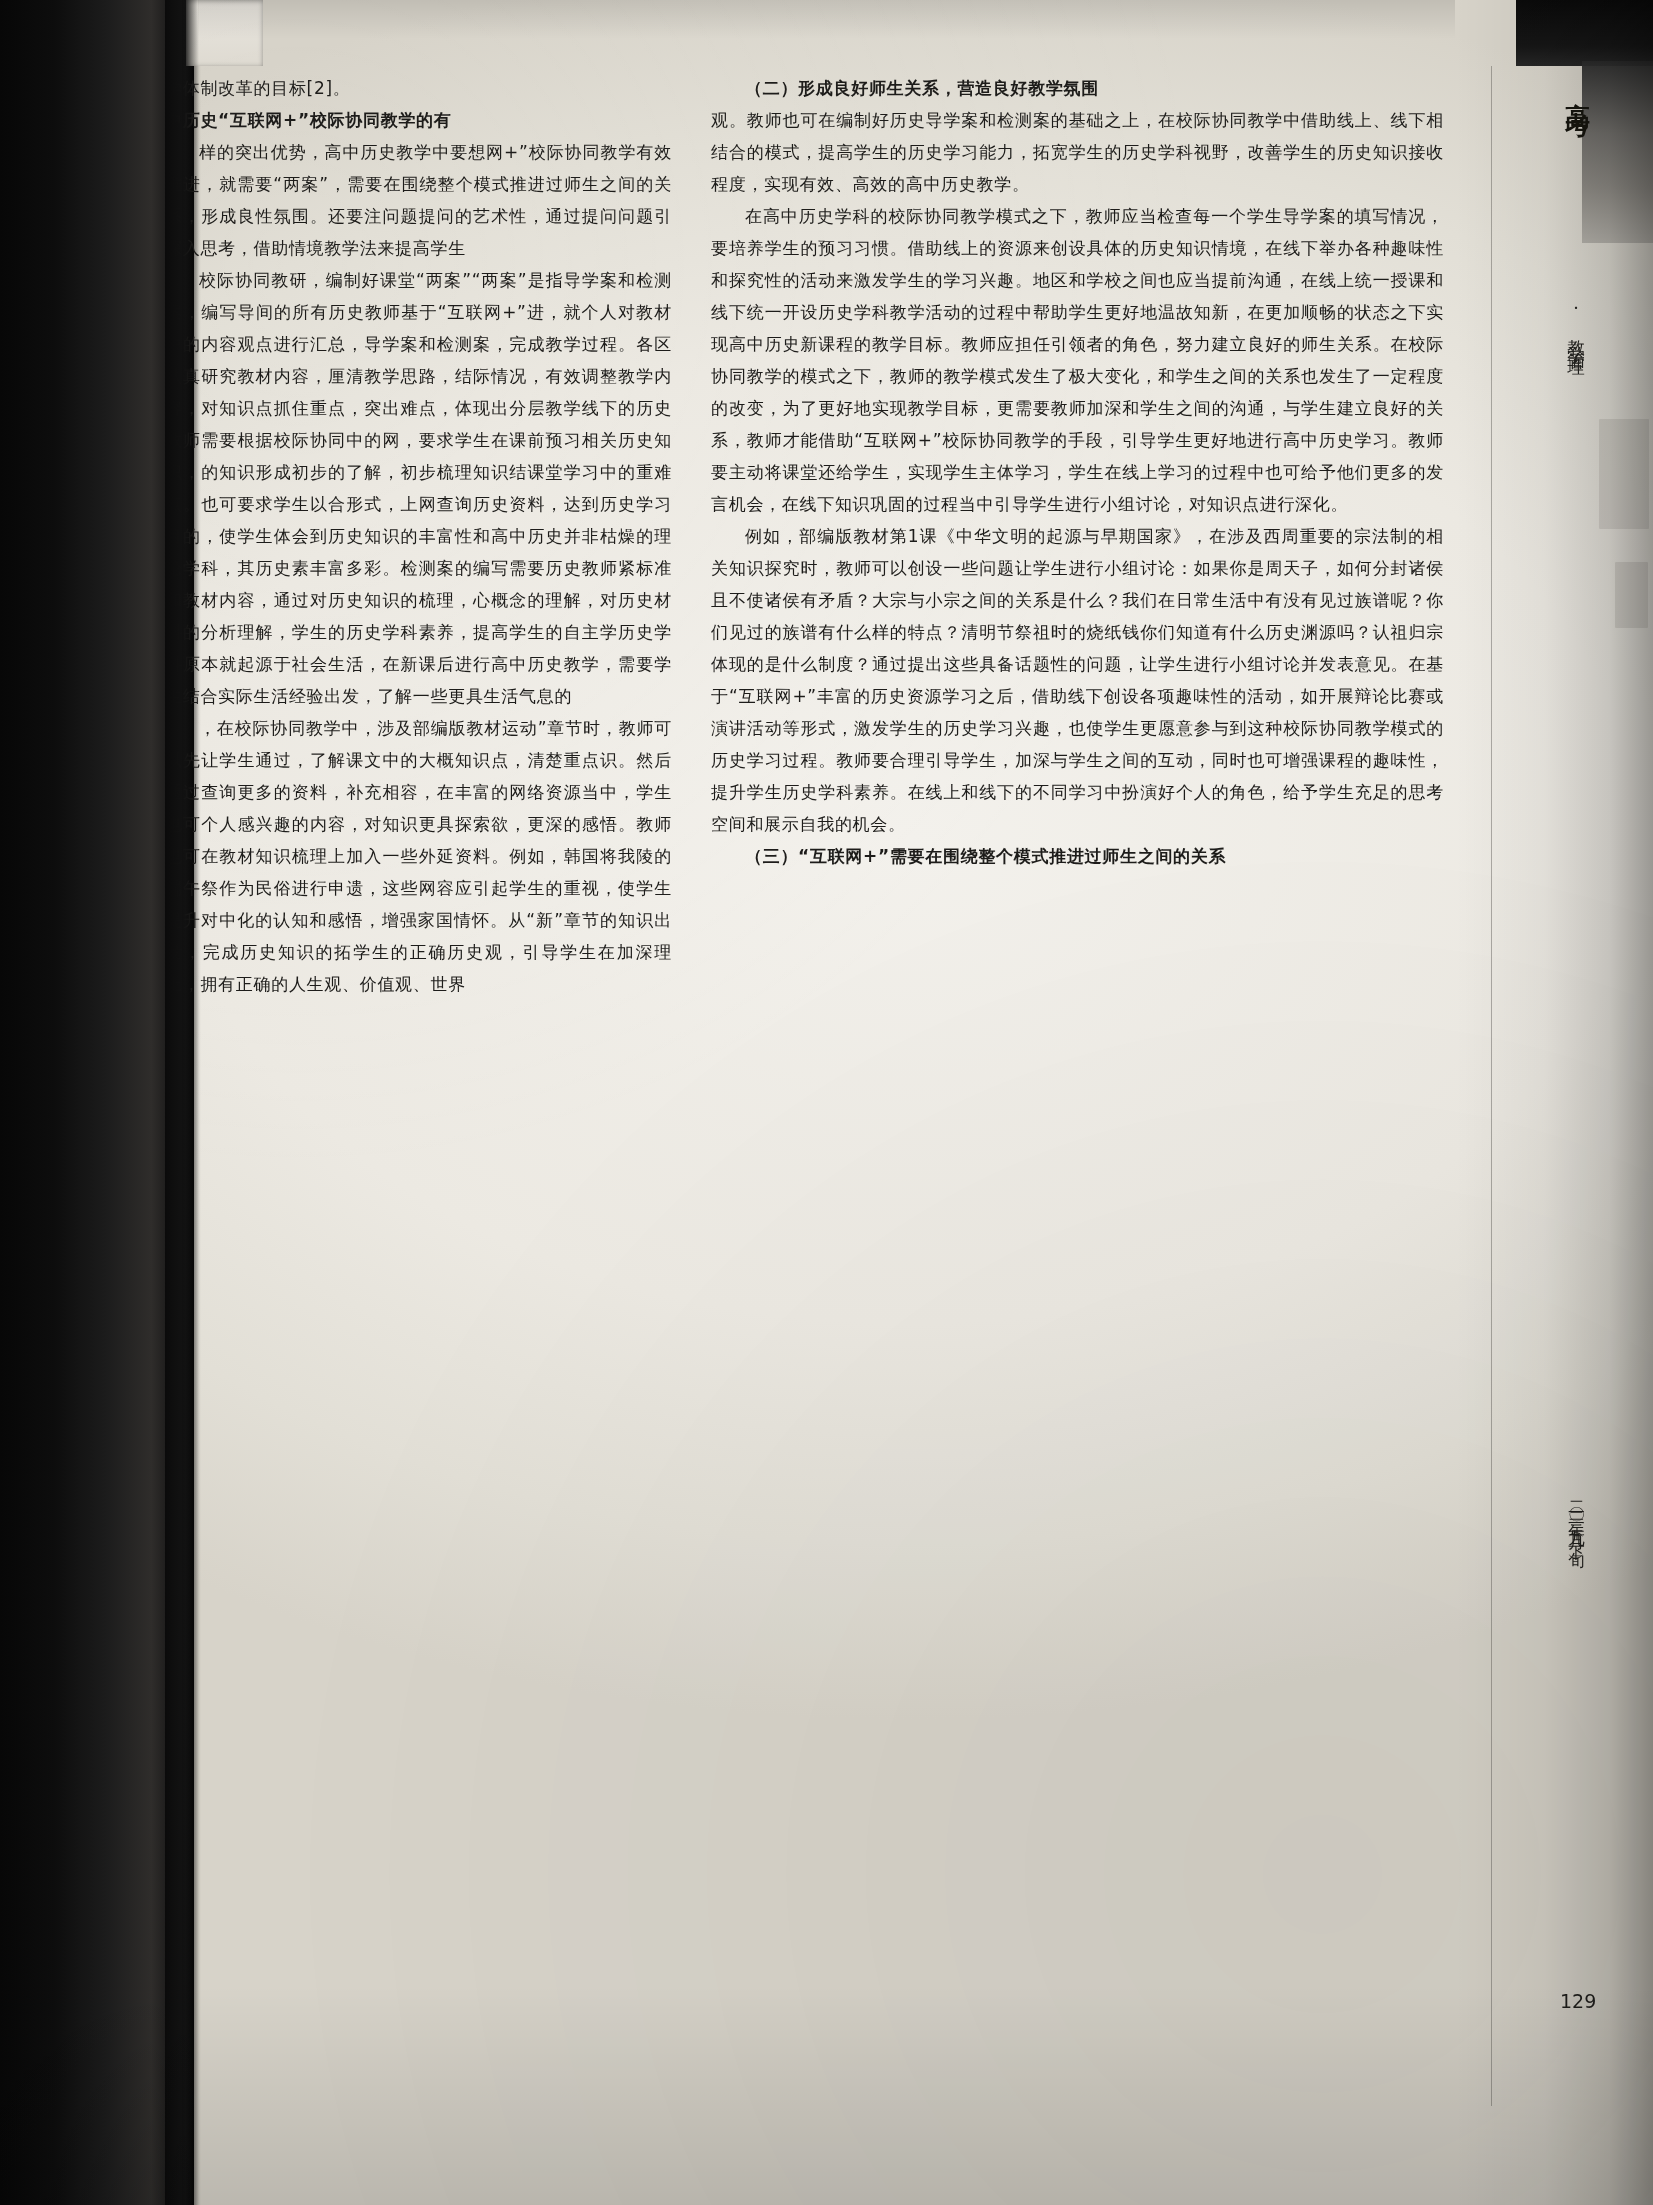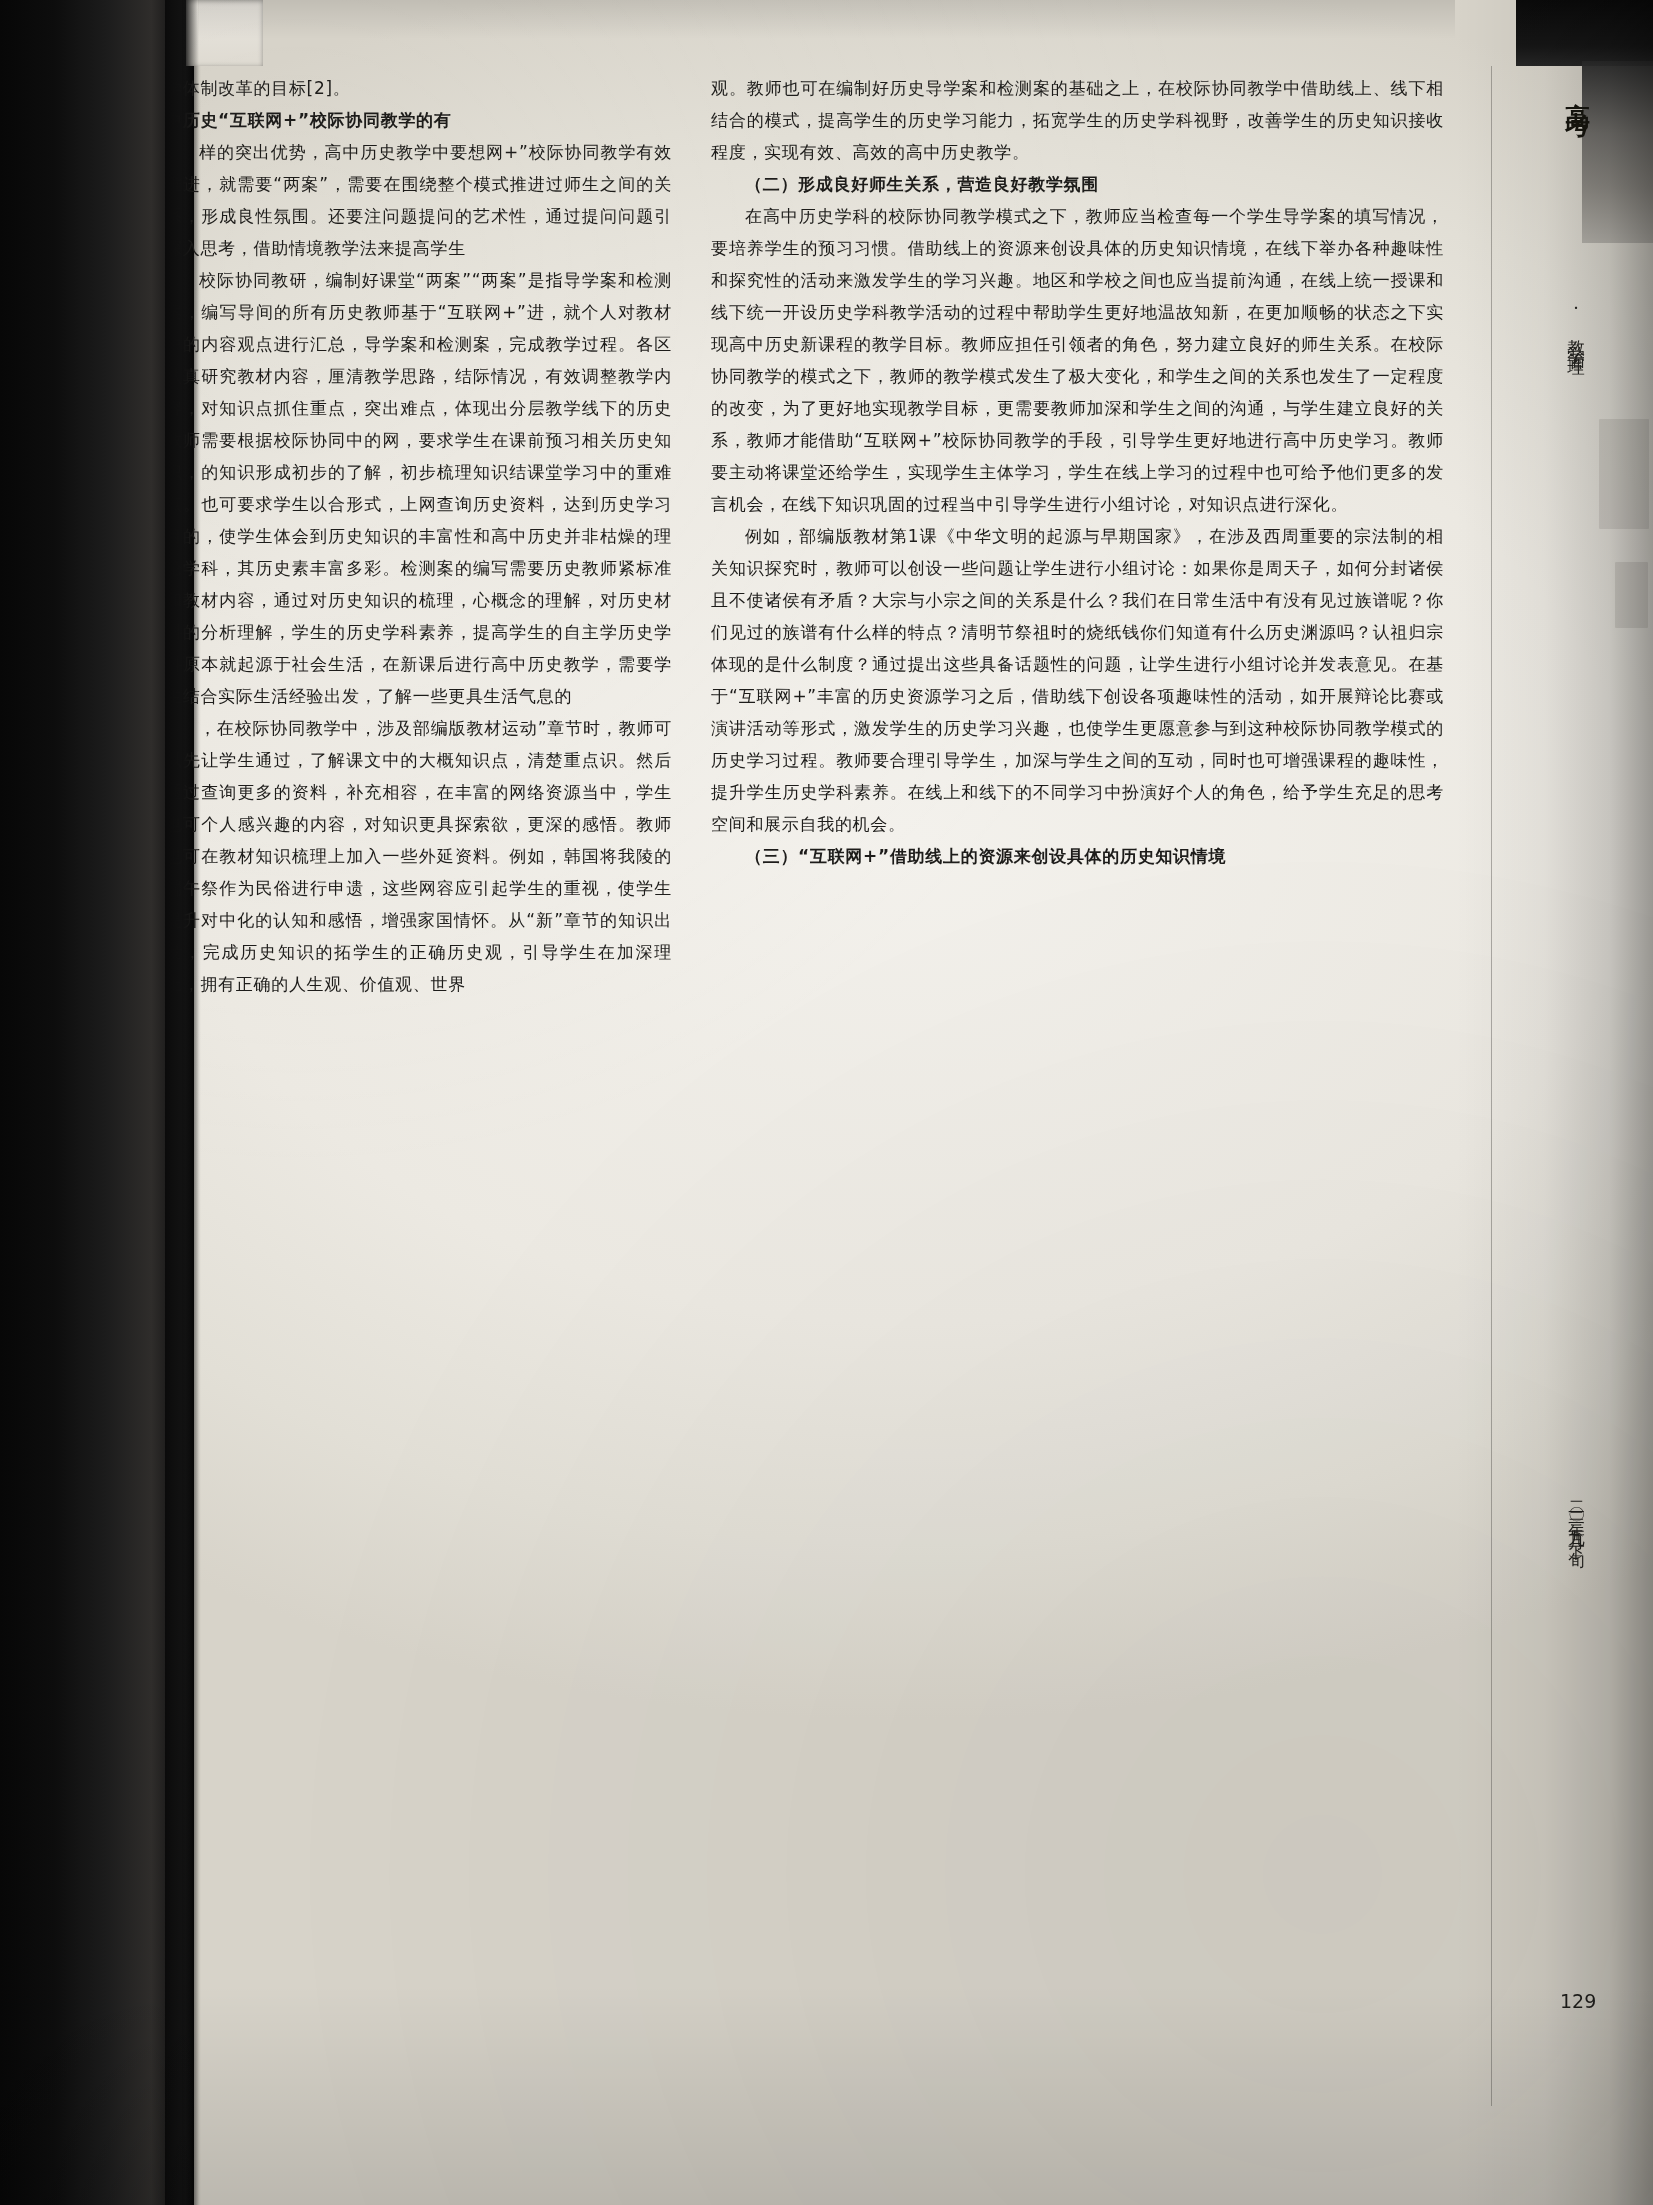--- a/index.html
+++ b/index.html
@@ -149,25 +149,25 @@
 
   <div class="col" id="col-left">
     <div class="para">学体制改革的目标[2]。</div>
     <div class="para heading">中历史“互联网+”校际协同教学的有</div>
     <div class="para indent">样的突出优势，高中历史教学中要想网+”校际协同教学有效推进，就需要“两案”，需要在围绕整个模式推进过师生之间的关系，形成良性氛围。还要注问题提问的艺术性，通过提问问题引深入思考，借助情境教学法来提高学生</div>
     <div class="para indent">校际协同教研，编制好课堂“两案”“两案”是指导学案和检测案，编写导间的所有历史教师基于“互联网+”进，就个人对教材中的内容观点进行汇总，导学案和检测案，完成教学过程。各区认真研究教材内容，厘清教学思路，结际情况，有效调整教学内容，对知识点抓住重点，突出难点，体现出分层教学线下的历史教师需要根据校际协同中的网，要求学生在课前预习相关历史知识，的知识形成初步的了解，初步梳理知识结课堂学习中的重难点。也可要求学生以合形式，上网查询历史资料，达到历史学习目的，使学生体会到历史知识的丰富性和高中历史并非枯燥的理论学科，其历史素丰富多彩。检测案的编写需要历史教师紧标准和教材内容，通过对历史知识的梳理，心概念的理解，对历史材料的分析理解，学生的历史学科素养，提高学生的自主学历史学科原本就起源于社会生活，在新课后进行高中历史教学，需要学生结合实际生活经验出发，了解一些更具生活气息的</div>
     <div class="para indent">，在校际协同教学中，涉及部编版教材运动”章节时，教师可以先让学生通过，了解课文中的大概知识点，清楚重点识。然后通过查询更多的资料，补充相容，在丰富的网络资源当中，学生也可个人感兴趣的内容，对知识更具探索欲，更深的感悟。教师也可在教材知识梳理上加入一些外延资料。例如，韩国将我陵的端午祭作为民俗进行申遗，这些网容应引起学生的重视，使学生提升对中化的认知和感悟，增强家国情怀。从“新”章节的知识出发，完成历史知识的拓学生的正确历史观，引导学生在加深理上，拥有正确的人生观、价值观、世界</div>
   </div>
 
   <div class="col" id="col-right">
+    <div class="para indent heading">（二）形成良好师生关系，营造良好教学氛围</div>
     <div class="para">观。教师也可在编制好历史导学案和检测案的基础之上，在校际协同教学中借助线上、线下相结合的模式，提高学生的历史学习能力，拓宽学生的历史学科视野，改善学生的历史知识接收程度，实现有效、高效的高中历史教学。</div>
-    <div class="para indent heading">（二）形成良好师生关系，营造良好教学氛围</div>
     <div class="para indent">在高中历史学科的校际协同教学模式之下，教师应当检查每一个学生导学案的填写情况，要培养学生的预习习惯。借助线上的资源来创设具体的历史知识情境，在线下举办各种趣味性和探究性的活动来激发学生的学习兴趣。地区和学校之间也应当提前沟通，在线上统一授课和线下统一开设历史学科教学活动的过程中帮助学生更好地温故知新，在更加顺畅的状态之下实现高中历史新课程的教学目标。教师应担任引领者的角色，努力建立良好的师生关系。在校际协同教学的模式之下，教师的教学模式发生了极大变化，和学生之间的关系也发生了一定程度的改变，为了更好地实现教学目标，更需要教师加深和学生之间的沟通，与学生建立良好的关系，教师才能借助“互联网+”校际协同教学的手段，引导学生更好地进行高中历史学习。教师要主动将课堂还给学生，实现学生主体学习，学生在线上学习的过程中也可给予他们更多的发言机会，在线下知识巩固的过程当中引导学生进行小组讨论，对知识点进行深化。</div>
     <div class="para indent">例如，部编版教材第1课《中华文明的起源与早期国家》，在涉及西周重要的宗法制的相关知识探究时，教师可以创设一些问题让学生进行小组讨论：如果你是周天子，如何分封诸侯且不使诸侯有矛盾？大宗与小宗之间的关系是什么？我们在日常生活中有没有见过族谱呢？你们见过的族谱有什么样的特点？清明节祭祖时的烧纸钱你们知道有什么历史渊源吗？认祖归宗体现的是什么制度？通过提出这些具备话题性的问题，让学生进行小组讨论并发表意见。在基于“互联网+”丰富的历史资源学习之后，借助线下创设各项趣味性的活动，如开展辩论比赛或演讲活动等形式，激发学生的历史学习兴趣，也使学生更愿意参与到这种校际协同教学模式的历史学习过程。教师要合理引导学生，加深与学生之间的互动，同时也可增强课程的趣味性，提升学生历史学科素养。在线上和线下的不同学习中扮演好个人的角色，给予学生充足的思考空间和展示自我的机会。</div>
-    <div class="para indent heading">（三）“互联网+”借助线上的资源来创设具体的历史知识情境</div>
+    <div class="para indent heading">（三）“互联网+”需要在围绕整个模式推进过师生之间的关系</div>
   </div>
 
   <div id="left-mask"></div>
   <div id="vrule"></div>
 
   <div id="runhead">高考</div>
   <div id="runsub">·教学管理·</div>
   <div id="issue">二〇二三年九月（下旬）</div>
   <div id="pageno">129</div>
 

